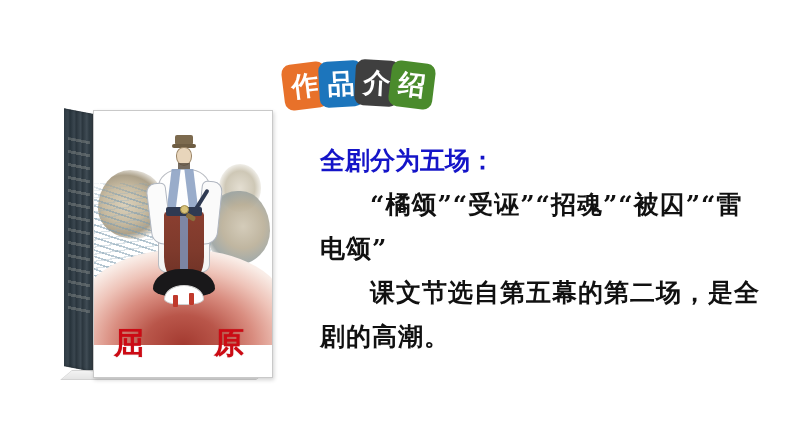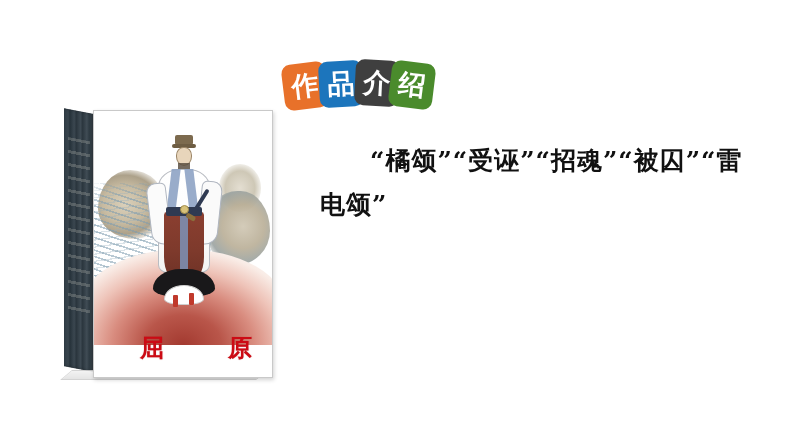--- a/index.html
+++ b/index.html
@@ -300,25 +300,25 @@
     position: absolute; left: 42px; top: 158px;
     width: 5px; height: 12px;
     background: #c0392b; border-radius: 1px;
   }
   
   .cover-title {
     position: absolute;
     left: 0;
     right: 0;
     bottom: 13px;
-    text-align: right;
+    text-align: left;
     color: #CC0A14;
     font-family: "DejaVu Serif", "Liberation Serif", serif;
     font-weight: bold;
-    font-size: 24px;
+    font-size: 30px;
     letter-spacing: 20px;
     text-indent: 20px;
     text-shadow: 0 0 1px rgba(160,0,0,0.5);
   }
   
   #book-bottom {
     position: absolute;
     left: 8px;
     top: 260px;
     width: 196px;
@@ -399,16 +399,18 @@
           <div class="fig-hem-white"></div>
           <div class="fig-shoe-l"></div>
           <div class="fig-shoe-r"></div>
         </div>
       </div>
       <div class="cover-title" style="color: rgb(204, 10, 20);">屈　原</div>
     </div>
   </div>
 
   <div id="text-body">
+    <p class="para heading" style="color: rgb(20, 20, 200);">全剧分为五场：</p>
     <p class="para indent">“橘颂”“受诬”“招魂”“被囚”“雷电颂”</p>
+    <p class="para indent">课文节选自第五幕的第二场，是全剧的高潮。</p>
   </div>
 
 </div>
 
 </body></html>

